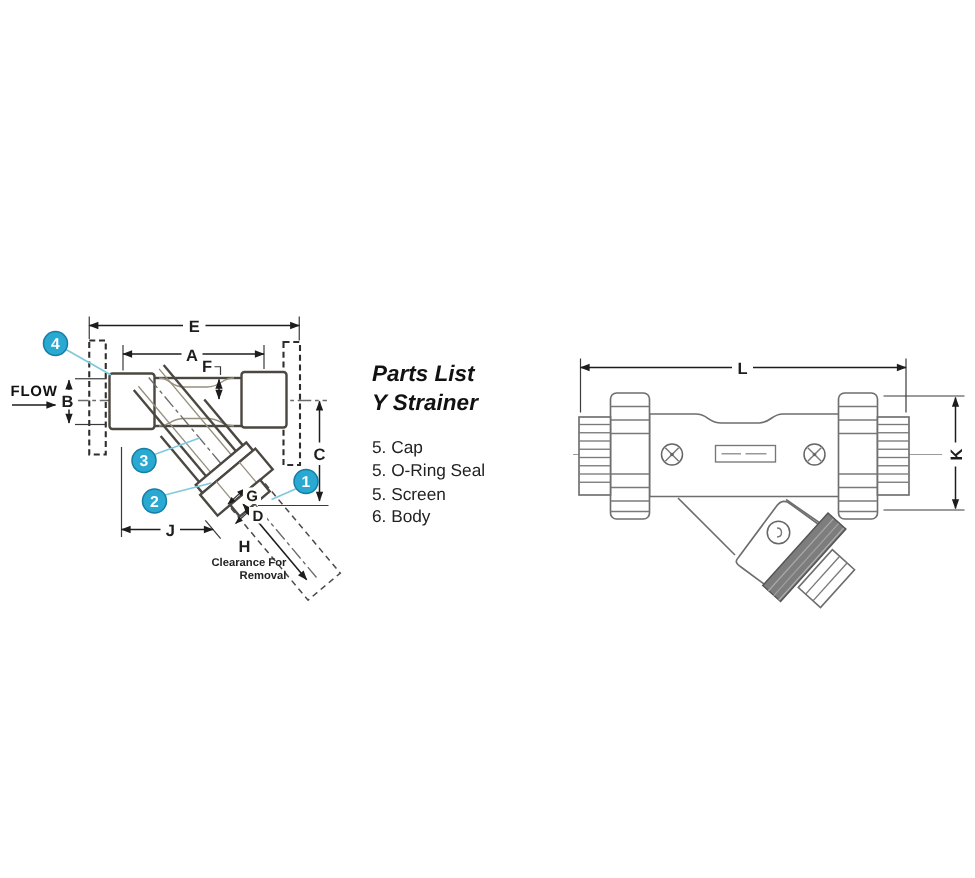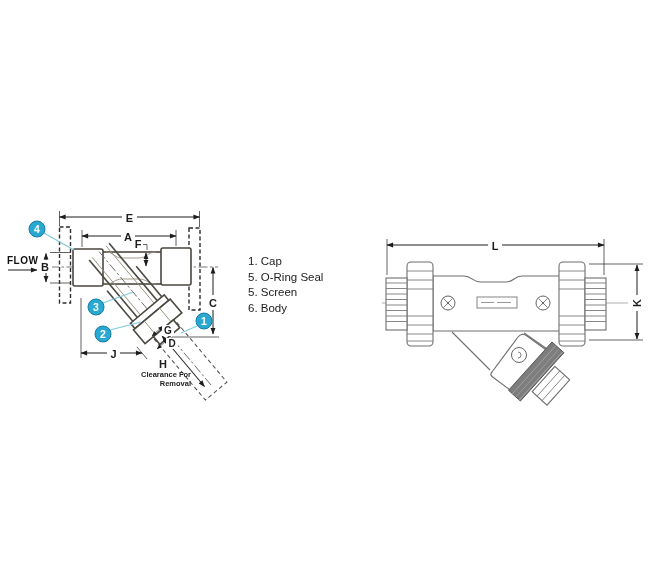--- a/index.html
+++ b/index.html
@@ -258,21 +258,25 @@
       <line class="extline" x1="589" y1="264" x2="643" y2="264"></line>
       <line class="extline" x1="589" y1="340" x2="643" y2="340"></line>
       <line class="dimline" x1="637" y1="265" x2="637" y2="339" marker-start="url(#ar)" marker-end="url(#ar)"></line>
       <rect class="whitebg" x="630" y="295" width="14" height="16"></rect>
       <text class="dim-label" x="637" y="307" text-anchor="middle" transform="rotate(-90 637 303)">K</text>
     </g>
   </g>
 </svg>
 
 <div class="parts">
+  <div class="parts-title">
+    <div>Parts List</div>
+    <div>Y Strainer</div>
+  </div>
   <div class="parts-items">
-    <div>1. Cap</div>
+    <div>5. Cap</div>
     <div>5. O-Ring Seal</div>
     <div>5. Screen</div>
     <div>6. Body</div>
   </div>
 </div>
 
 </div>
 
 </body></html>

